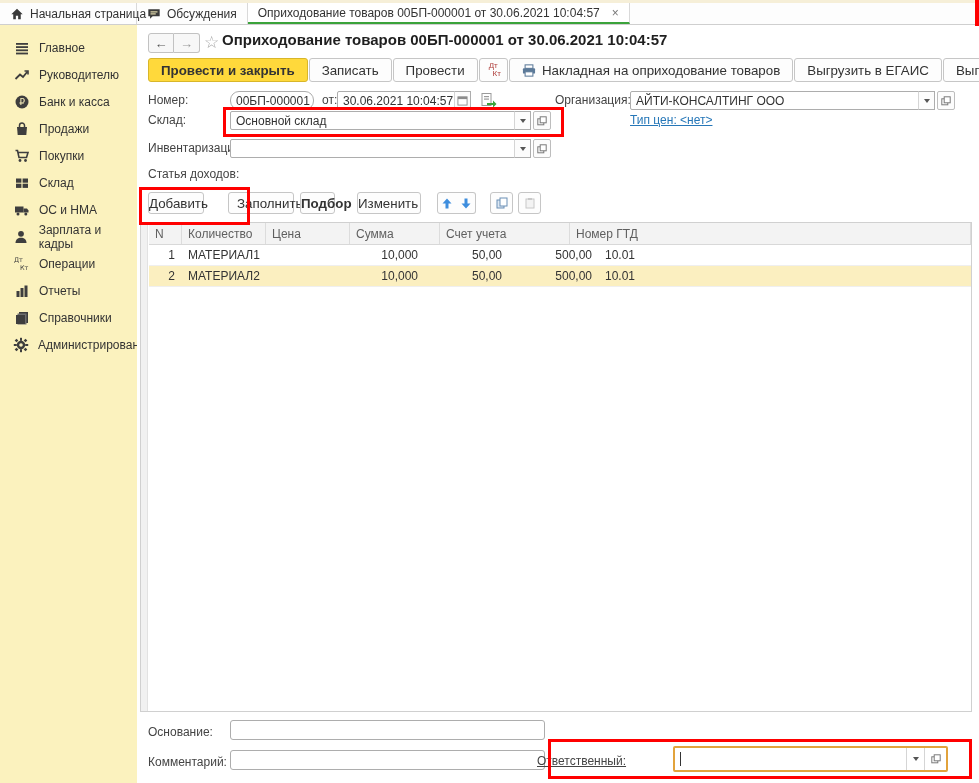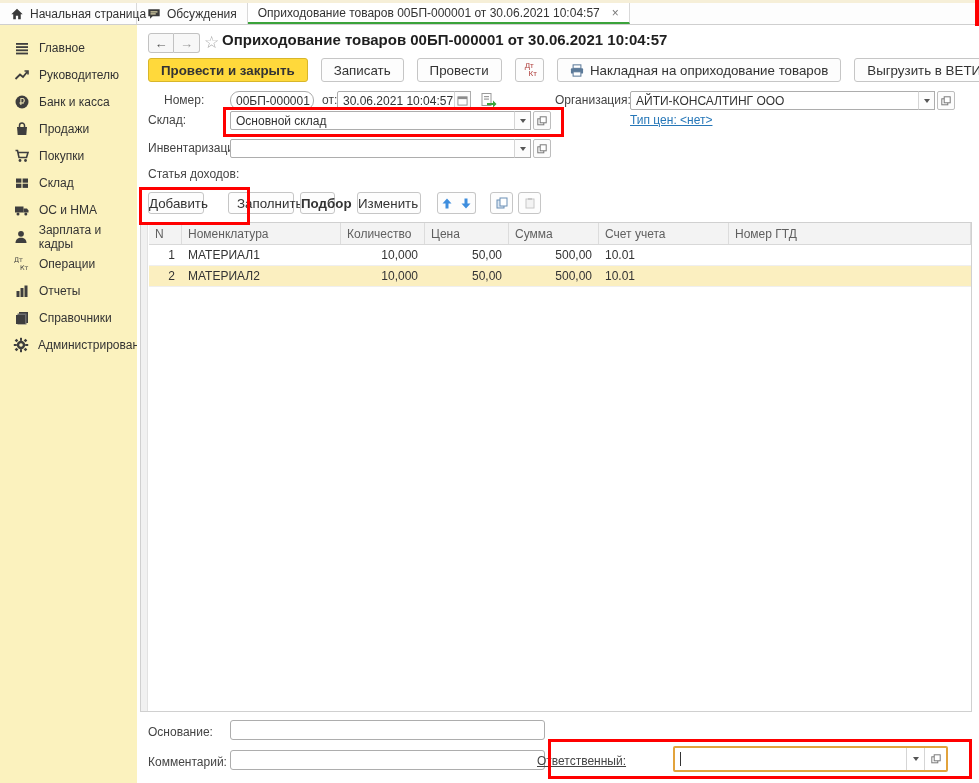--- a/index.html
+++ b/index.html
@@ -27,21 +27,21 @@
   .abs { position:absolute; }
   
   .navbtns { left:11px; top:8px; display:flex; }
   .navbtn { width:26px; height:20px; border:1px solid #C2C2C2; background:#F7F7F7; color:#555;
             display:flex; align-items:center; justify-content:center; font-size:13px; }
   .navbtn.back { border-radius:3px 0 0 3px; }
   .navbtn.fwd  { border-radius:0 3px 3px 0; border-left:none; color:#999; }
   .star { left:67px; top:7px; font-size:17px; color:#A9A9A9; }
   .doc-title { left:85px; top:6px; font-size:15px; font-weight:600; color:#1F1F1F; white-space:nowrap; }
   
-  .toolbar { left:11px; top:33px; right:6px; display:flex; gap:13px; height:24px; align-items:stretch; }
+  .toolbar { left:11px; top:33px; right:6px; display:flex; gap:1px; height:24px; align-items:stretch; }
   .btn { border:1px solid #C6C6C6; background:#FDFDFD; border-radius:3px; padding:0 12px;
          display:inline-flex; align-items:center; gap:6px; color:#333; white-space:nowrap; }
   .btn.primary { background:#FFD93B; border-color:#D8B62A; font-weight:700; }
   .btn.icon-only { padding:0 4px; }
   .dtkt { display:flex; flex-direction:column; line-height:8px; font-size:8px; color:#B0413E; padding:3px 2px; }
   .dtkt .kt { padding-left:7px; }
   .spacer { margin-left:auto; }
   
   .lbl { color:#444; white-space:nowrap; }
   .inputbox { border:1px solid #ADADAD; border-radius:9px; background:#fff; display:flex;
@@ -280,26 +280,27 @@
         </span>
     </button>
     <button class="btn">
       <svg width="14" height="13" viewBox="0 0 16 15">
           <rect x="3.5" y="1" width="9" height="4" fill="#fff" stroke="#5C7A99" stroke-width="1.2"></rect>
           <rect x="1" y="5" width="14" height="6" rx="1" fill="#5C7A99"></rect>
           <rect x="3.5" y="9" width="9" height="5" fill="#fff" stroke="#5C7A99" stroke-width="1.2"></rect>
         </svg>
       <span>Накладная на оприходование товаров</span>
     </button>
+    <button class="btn">Выгрузить в ЕГАИС</button>
     <button class="btn">Выгрузить в ВЕТИС</button>
     <span class="spacer"></span>
 
   </div>
 
-  <div class="abs lbl" style="left:11px; top:68px;margin-left:16px;">Номер:</div>
+  <div class="abs lbl" style="left:11px; top:68px;">Номер:</div>
   <div class="abs inputbox" style="left:93px; top:66px; width:84px;">
       <span>00БП-000001</span>
     </div>
   <div class="abs lbl" style="left:185px; top:68px;">от:</div>
   <div class="abs combo" style="left:200px; top:66px; width:134px;">
     <span class="box">
         <span>30.06.2021 10:04:57</span>
       </span>
     <span class="dd">
         <svg width="11" height="11" viewBox="0 0 12 12">
@@ -400,21 +401,20 @@
       <svg width="12" height="12" viewBox="0 0 12 12" opacity="0.45">
         <rect x="2" y="2" width="8" height="9" fill="#E8E8E8" stroke="#8A8A8A"></rect>
         <rect x="4" y="1" width="4" height="2" fill="#8A8A8A"></rect>
       </svg>
     </span>
 
   <div class="abs tbl">
     <div class="gutter"></div>
     <div class="trow thead">
       <div class="c n">N</div>
-      <div class="c item">Номенклатура</div>
       <div class="c qty">Количество</div>
       <div class="c price">Цена</div>
       <div class="c sum">Сумма</div>
       <div class="c acct">Счет учета</div>
       <div class="c gtd">Номер ГТД</div>
     </div>
     <div class="trow tdata">
       <div class="c n">1</div>
       <div class="c item">МАТЕРИАЛ1</div>
       <div class="c qty">10,000</div>

